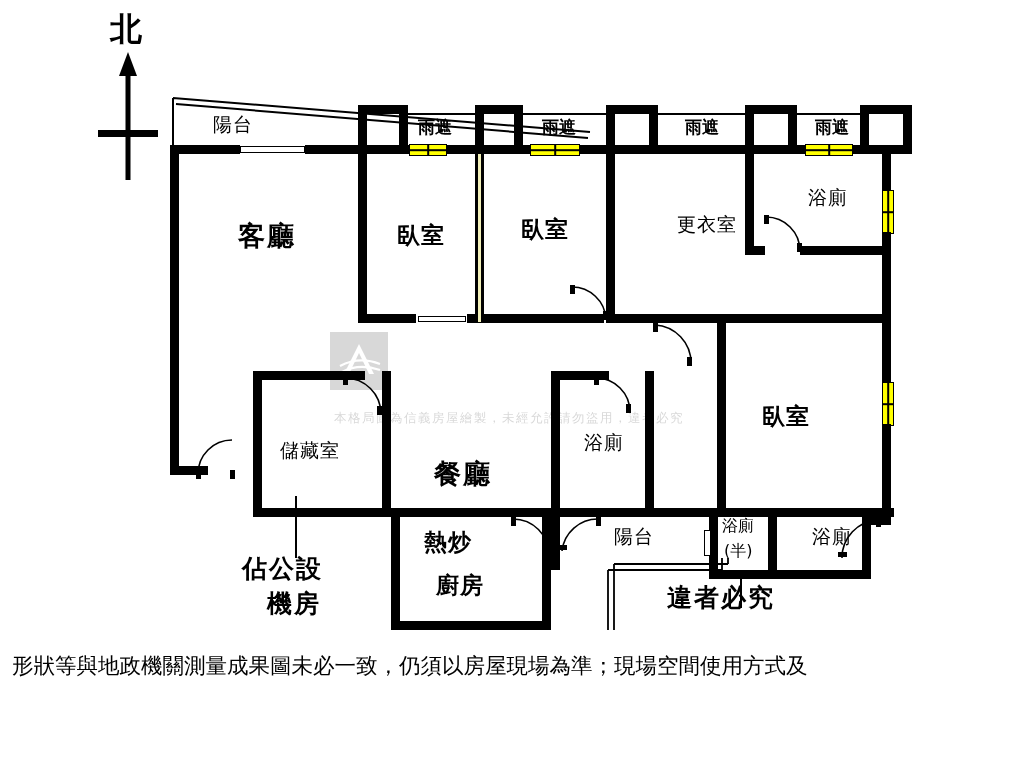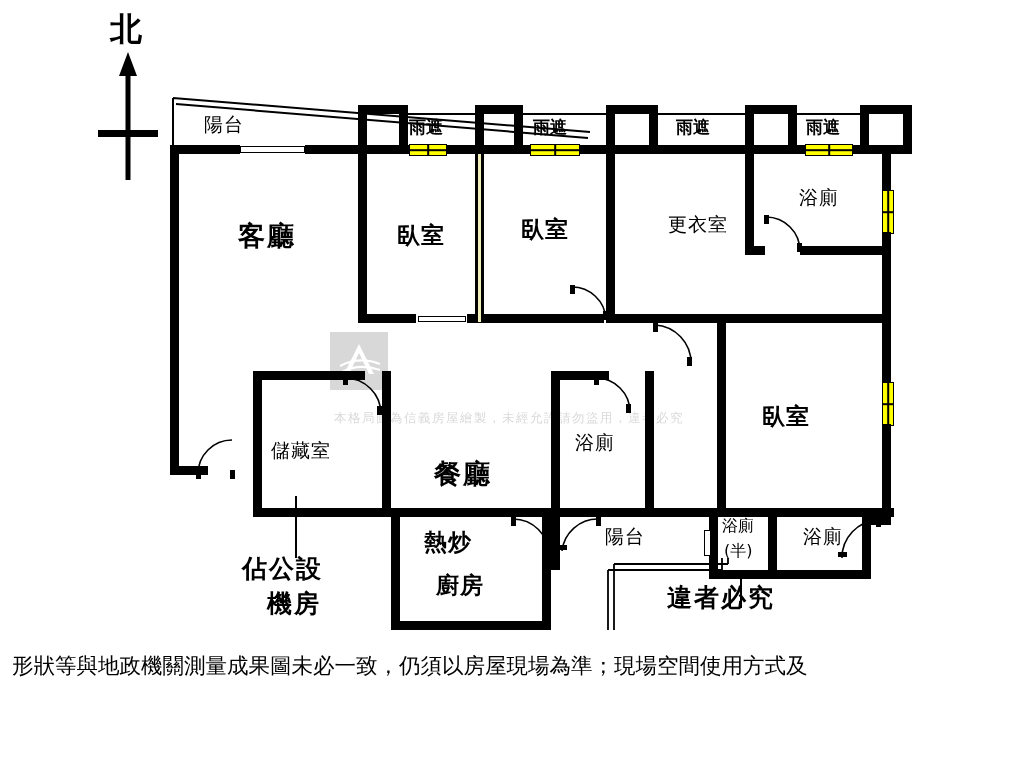--- a/index.html
+++ b/index.html
@@ -10,26 +10,26 @@
   
   .abs{position:absolute;}
   .wall{position:absolute;background:#000;}
   .thin{position:absolute;background:#000;}
   .lbl{position:absolute;white-space:nowrap;line-height:1;
        font-family:"DejaVu Sans","Liberation Sans",sans-serif;}
 
   
   .rm-xl{font-size:27px;font-weight:700;letter-spacing:2px;}
   .rm-lg{font-size:23px;font-weight:700;letter-spacing:1px;}
-  .rm-md{font-size:19px;font-weight:400;letter-spacing:1px;}
+  .rm-md{font-size:19px;font-weight:400;letter-spacing:1px;margin-left:9px;}
   .rm-sm{font-size:16px;font-weight:400;letter-spacing:0px;}
   .rm-note{font-size:25px;font-weight:700;letter-spacing:2px;}
 
   
-  .shelter-txt{font-size:17px;font-weight:700;letter-spacing:0px;}
+  .shelter-txt{font-size:17px;font-weight:700;letter-spacing:0px;padding-left:9px;}
 
   
   .winH{position:absolute;background:#ffff00;border:1.6px solid #000;box-sizing:border-box;}
   .winH::before{content:"";position:absolute;left:0;right:0;top:50%;height:1.6px;
                 background:#000;transform:translateY(-50%);}
   .winH::after{content:"";position:absolute;top:0;bottom:0;left:50%;width:1.6px;
                background:#000;transform:translateX(-50%);}
   .winV{position:absolute;background:#ffff00;border:1.6px solid #000;box-sizing:border-box;}
   .winV::before{content:"";position:absolute;top:0;bottom:0;left:50%;width:1.6px;
                 background:#000;transform:translateX(-50%);}

